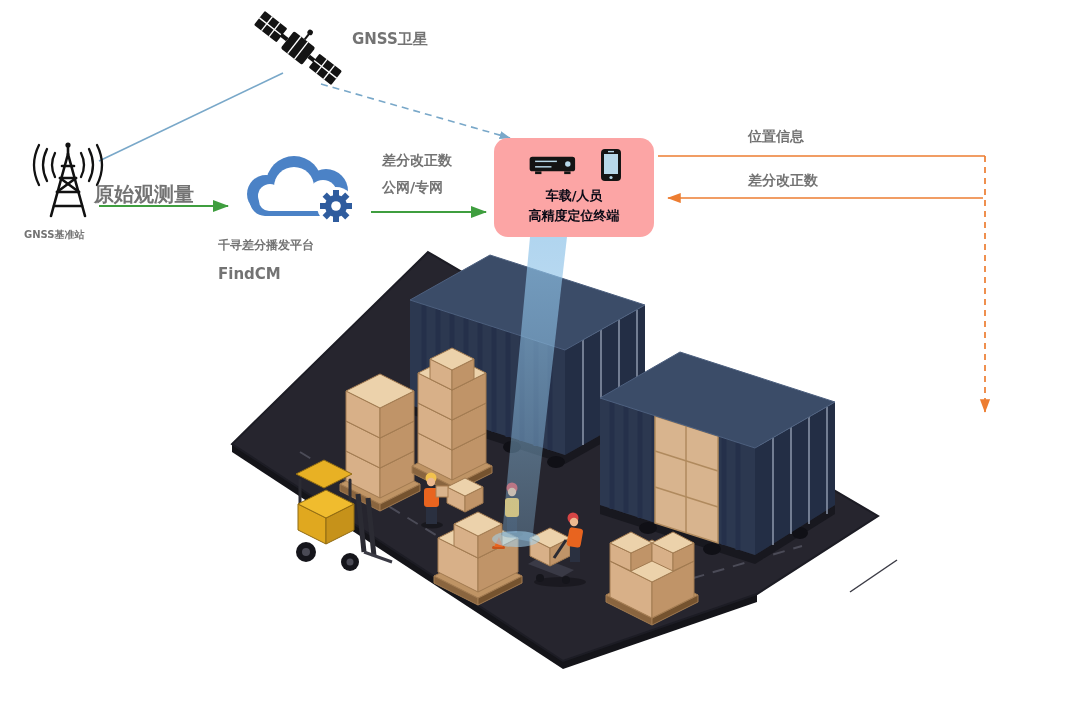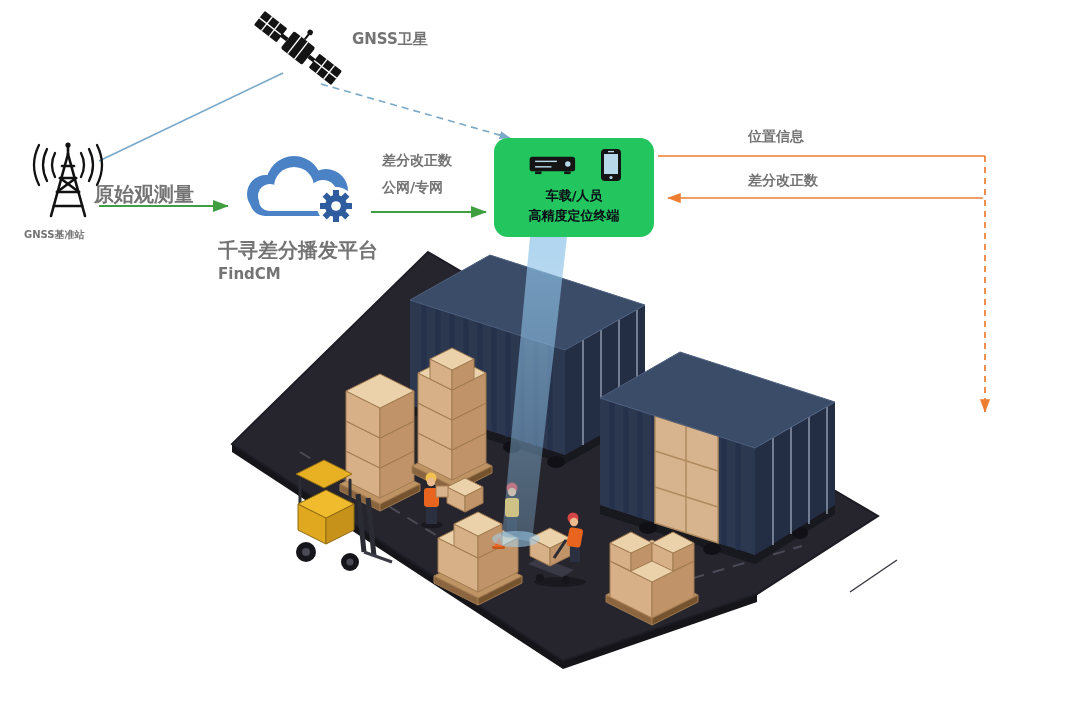--- a/index.html
+++ b/index.html
@@ -3,21 +3,21 @@
 <meta charset="utf-8">
 <style>
   *{margin:0;padding:0;box-sizing:border-box}
   html,body{background:#fff}
   body{font-family:"DejaVu Sans","Liberation Sans",sans-serif}
   .canvas{position:relative;width:1080px;height:701px;background:#fff;overflow:hidden}
   svg.layer{position:absolute;left:0;top:0}
   .icon-wrap{position:absolute}
   .label{position:absolute;color:#737373;font-weight:700;white-space:nowrap}
   .label.center{text-align:left}
-  .panel{position:absolute;background:#22c55e;border-radius:14px;display:flex;flex-direction:column;align-items:center}
+  .panel{position:absolute;background:#fca5a5;border-radius:14px;display:flex;flex-direction:column;align-items:center}
   .panel .icon-row{display:flex;align-items:center;justify-content:center;gap:14px;margin-top:10px}
   .panel .txt{font-weight:700;color:#0a0a16;text-align:center;line-height:1.55;font-size:13px}
   .panel.finds .txt{font-size:14px;line-height:1.6}
 </style>
 </head>
 <body>
 
 <div class="canvas">
 
   <svg class="layer" width="1080" height="701" viewBox="0 0 1080 701">
@@ -349,20 +349,20 @@
       </span>
     </div>
     <div class="txt">车载/人员</div>
     <div class="txt">高精度定位终端</div>
   </div>
 
 
   <div class="label" style="left:352px;top:30px;font-size:15px">GNSS卫星</div>
   <div class="label center" style="left:24px;top:228px;width:112px;font-size:10px">GNSS基准站</div>
   <div class="label center" style="left:94px;top:181px;width:140px;font-size:20px">原始观测量</div>
-  <div class="label center" style="left:218px;top:237px;width:168px;font-size:20px">千寻差分播发平台</div>
+  <div class="label center" style="left:218px;top:237px;width:168px;font-size:12px">千寻差分播发平台</div>
   <div class="label center" style="left:218px;top:265px;width:168px;font-size:15px">FindCM</div>
   <div class="label center" style="left:382px;top:152px;width:96px;font-size:14px">差分改正数</div>
   <div class="label center" style="left:382px;top:179px;width:96px;font-size:14px">公网/专网</div>
   <div class="label center" style="left:748px;top:128px;width:104px;font-size:14px">位置信息</div>
   <div class="label center" style="left:748px;top:172px;width:104px;font-size:14px">差分改正数</div>
 
 </div>
 
 </body></html>

